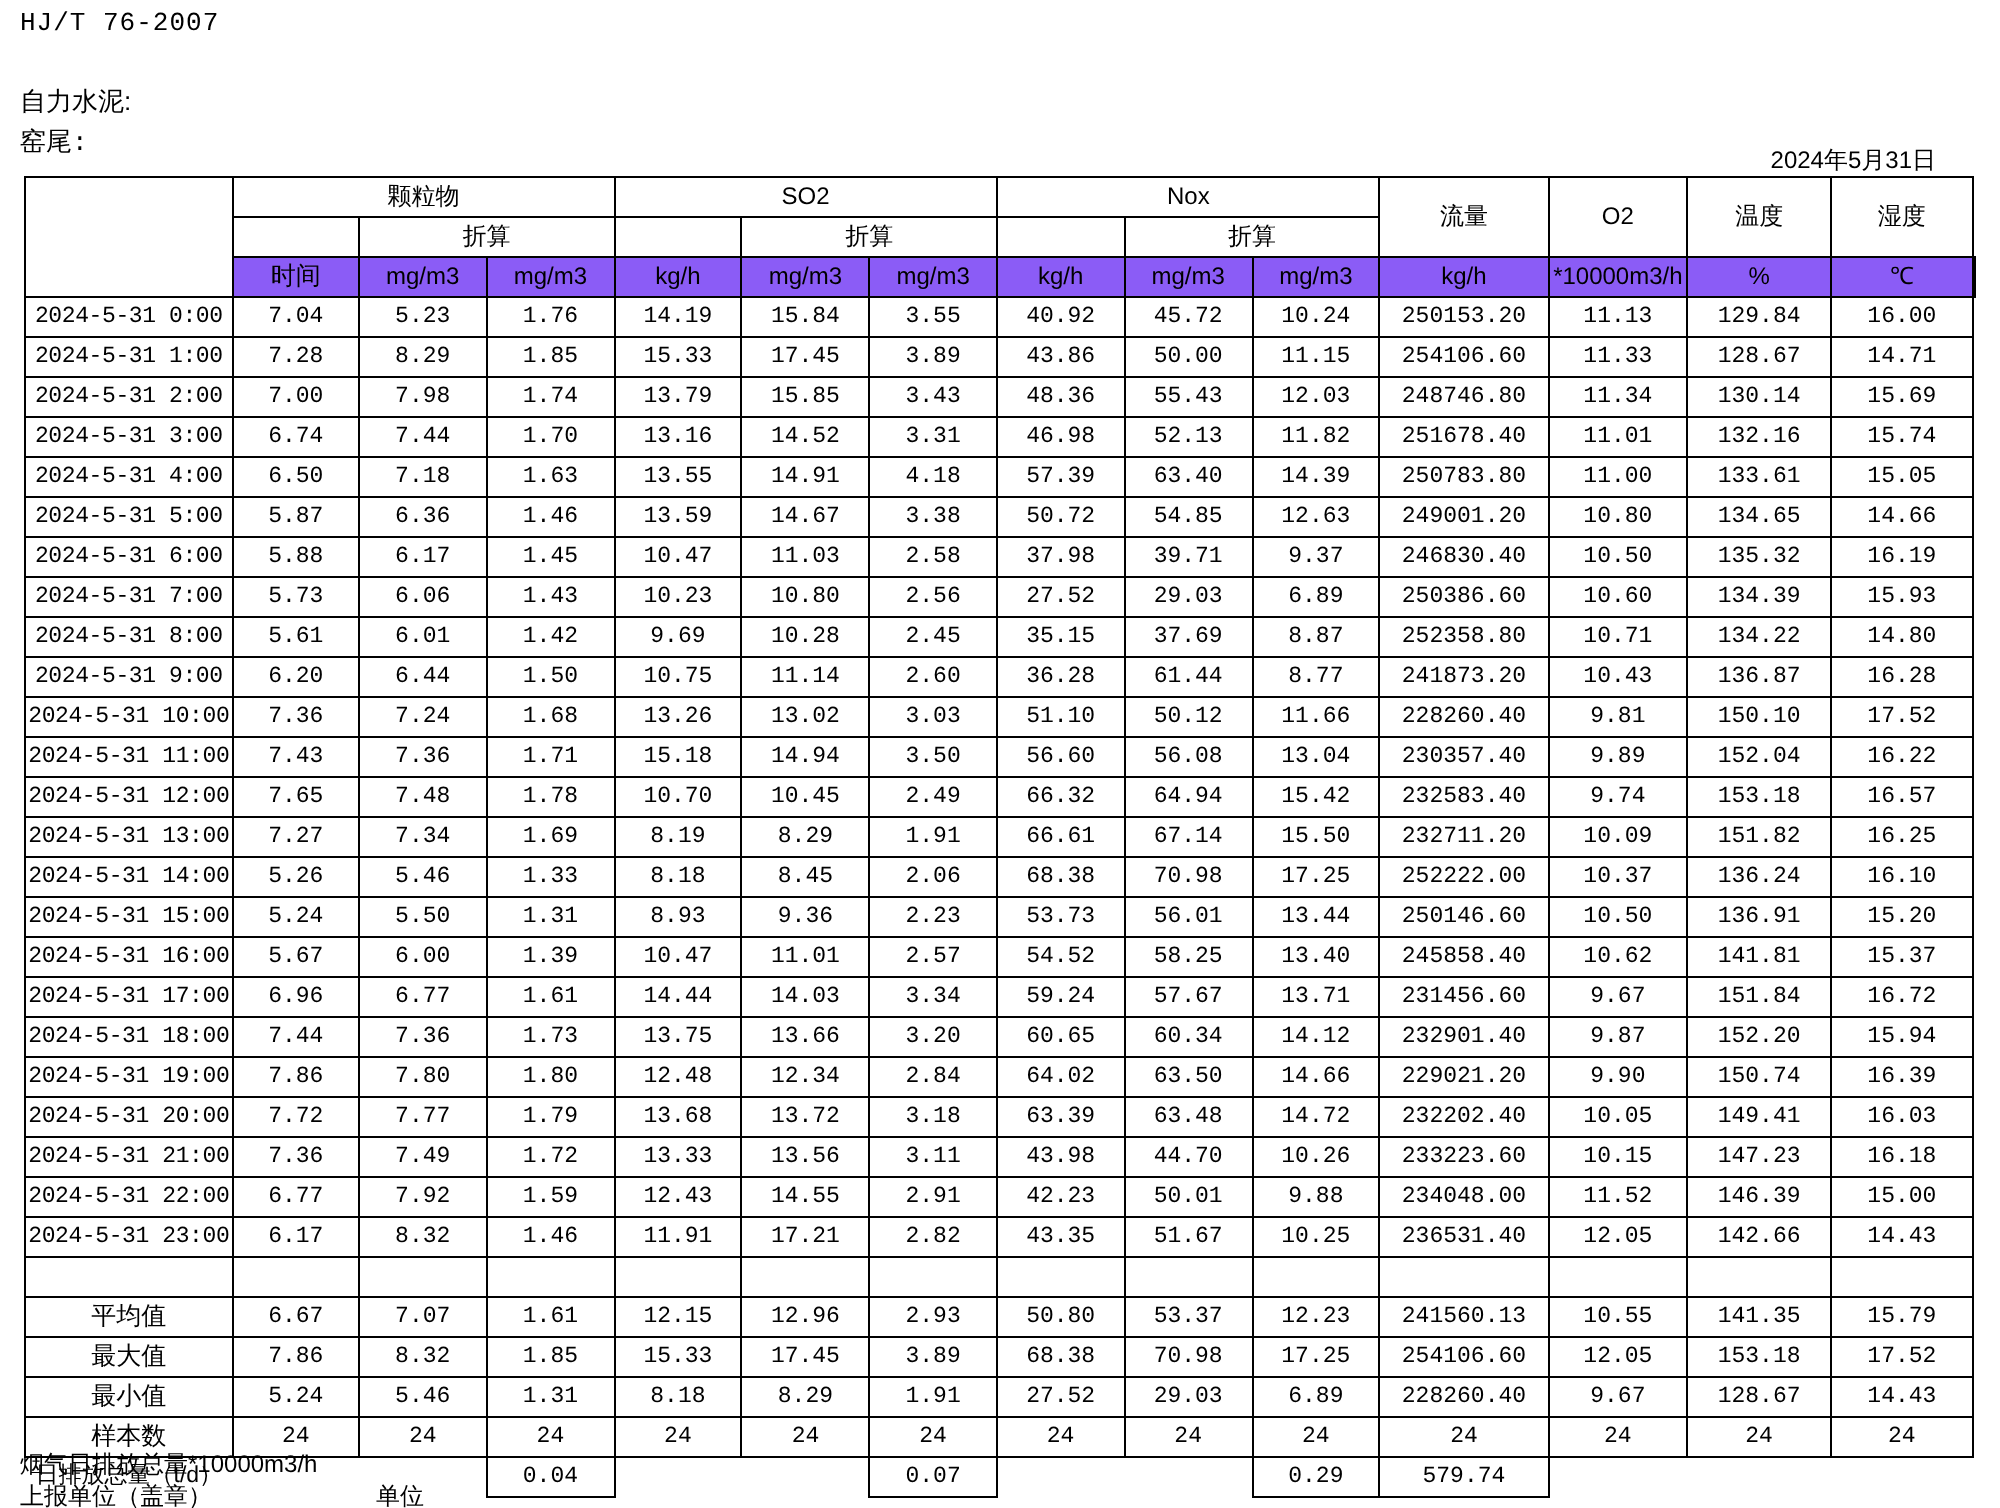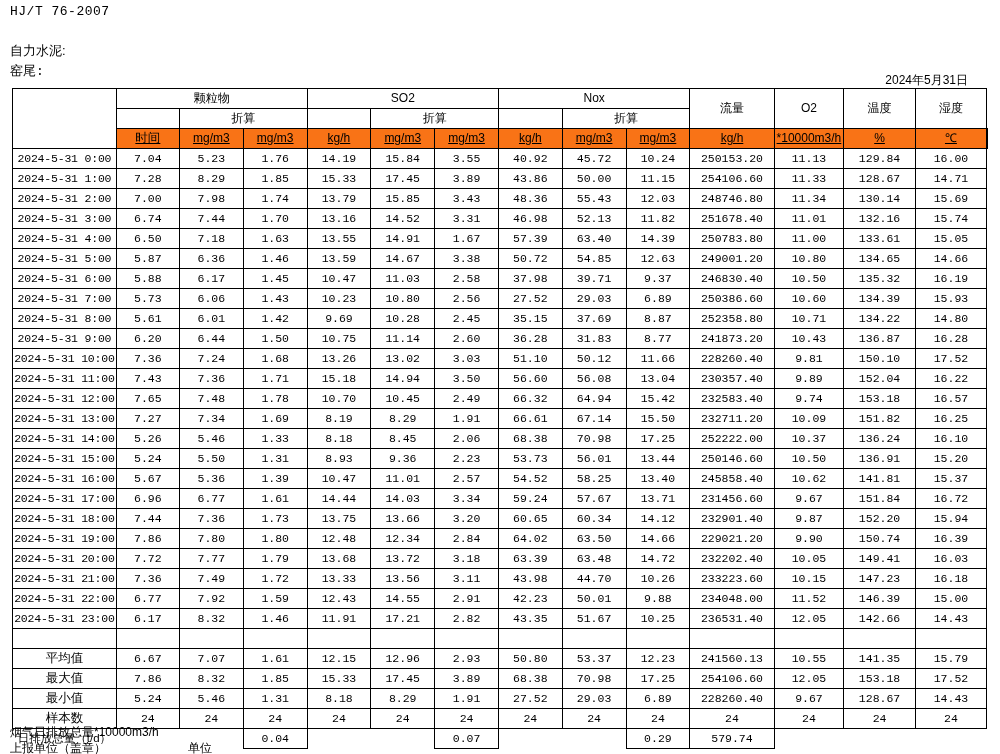--- a/index.html
+++ b/index.html
@@ -79,26 +79,25 @@
     white-space: nowrap;
   }
   table.report th {
     font-weight: normal;
     font-family: "Liberation Sans", sans-serif;
     font-size: 12px;
   }
   .hdr-group { height: 20px; padding-left: 21px; }
   .hdr-sub   { height: 19px; margin-top: 43px; }
   .unit-row th {
-    background: #f97316;
+    background: #8b5cf6;
     font-family: "Liberation Mono", monospace;
     font-size: 11.5px;
     height: 21px;
     line-height: 21px;
-    text-decoration: underline;
   }
   .unit-row th.time-cell {
     font-family: "Liberation Sans", sans-serif;
     font-size: 12.5px;
   }
   td.timecol {
     text-align: left;
     padding-left: 9px;
     letter-spacing: -0.2px;
   }
@@ -280,21 +279,21 @@
         <td class="val">132.16</td>
         <td class="val">15.74</td>
       </tr>
       <tr>
         <td class="timecol">2024-5-31 4:00</td>
         <td class="val">6.50</td>
         <td class="val">7.18</td>
         <td class="val">1.63</td>
         <td class="val">13.55</td>
         <td class="val">14.91</td>
-        <td class="val">1.67</td>
+        <td class="val">4.18</td>
         <td class="val">57.39</td>
         <td class="val">63.40</td>
         <td class="val">14.39</td>
         <td class="val-wide">250783.80</td>
         <td class="val">11.00</td>
         <td class="val">133.61</td>
         <td class="val">15.05</td>
       </tr>
       <tr>
         <td class="timecol">2024-5-31 5:00</td>
@@ -362,21 +361,21 @@
       </tr>
       <tr>
         <td class="timecol">2024-5-31 9:00</td>
         <td class="val">6.20</td>
         <td class="val">6.44</td>
         <td class="val">1.50</td>
         <td class="val">10.75</td>
         <td class="val">11.14</td>
         <td class="val">2.60</td>
         <td class="val">36.28</td>
-        <td class="val">31.83</td>
+        <td class="val">61.44</td>
         <td class="val">8.77</td>
         <td class="val-wide">241873.20</td>
         <td class="val">10.43</td>
         <td class="val">136.87</td>
         <td class="val">16.28</td>
       </tr>
       <tr>
         <td class="timecol">2024-5-31 10:00</td>
         <td class="val">7.36</td>
         <td class="val">7.24</td>
@@ -468,21 +467,21 @@
         <td class="val">56.01</td>
         <td class="val">13.44</td>
         <td class="val-wide">250146.60</td>
         <td class="val">10.50</td>
         <td class="val">136.91</td>
         <td class="val">15.20</td>
       </tr>
       <tr>
         <td class="timecol">2024-5-31 16:00</td>
         <td class="val">5.67</td>
-        <td class="val">5.36</td>
+        <td class="val">6.00</td>
         <td class="val">1.39</td>
         <td class="val">10.47</td>
         <td class="val">11.01</td>
         <td class="val">2.57</td>
         <td class="val">54.52</td>
         <td class="val">58.25</td>
         <td class="val">13.40</td>
         <td class="val-wide">245858.40</td>
         <td class="val">10.62</td>
         <td class="val">141.81</td>

